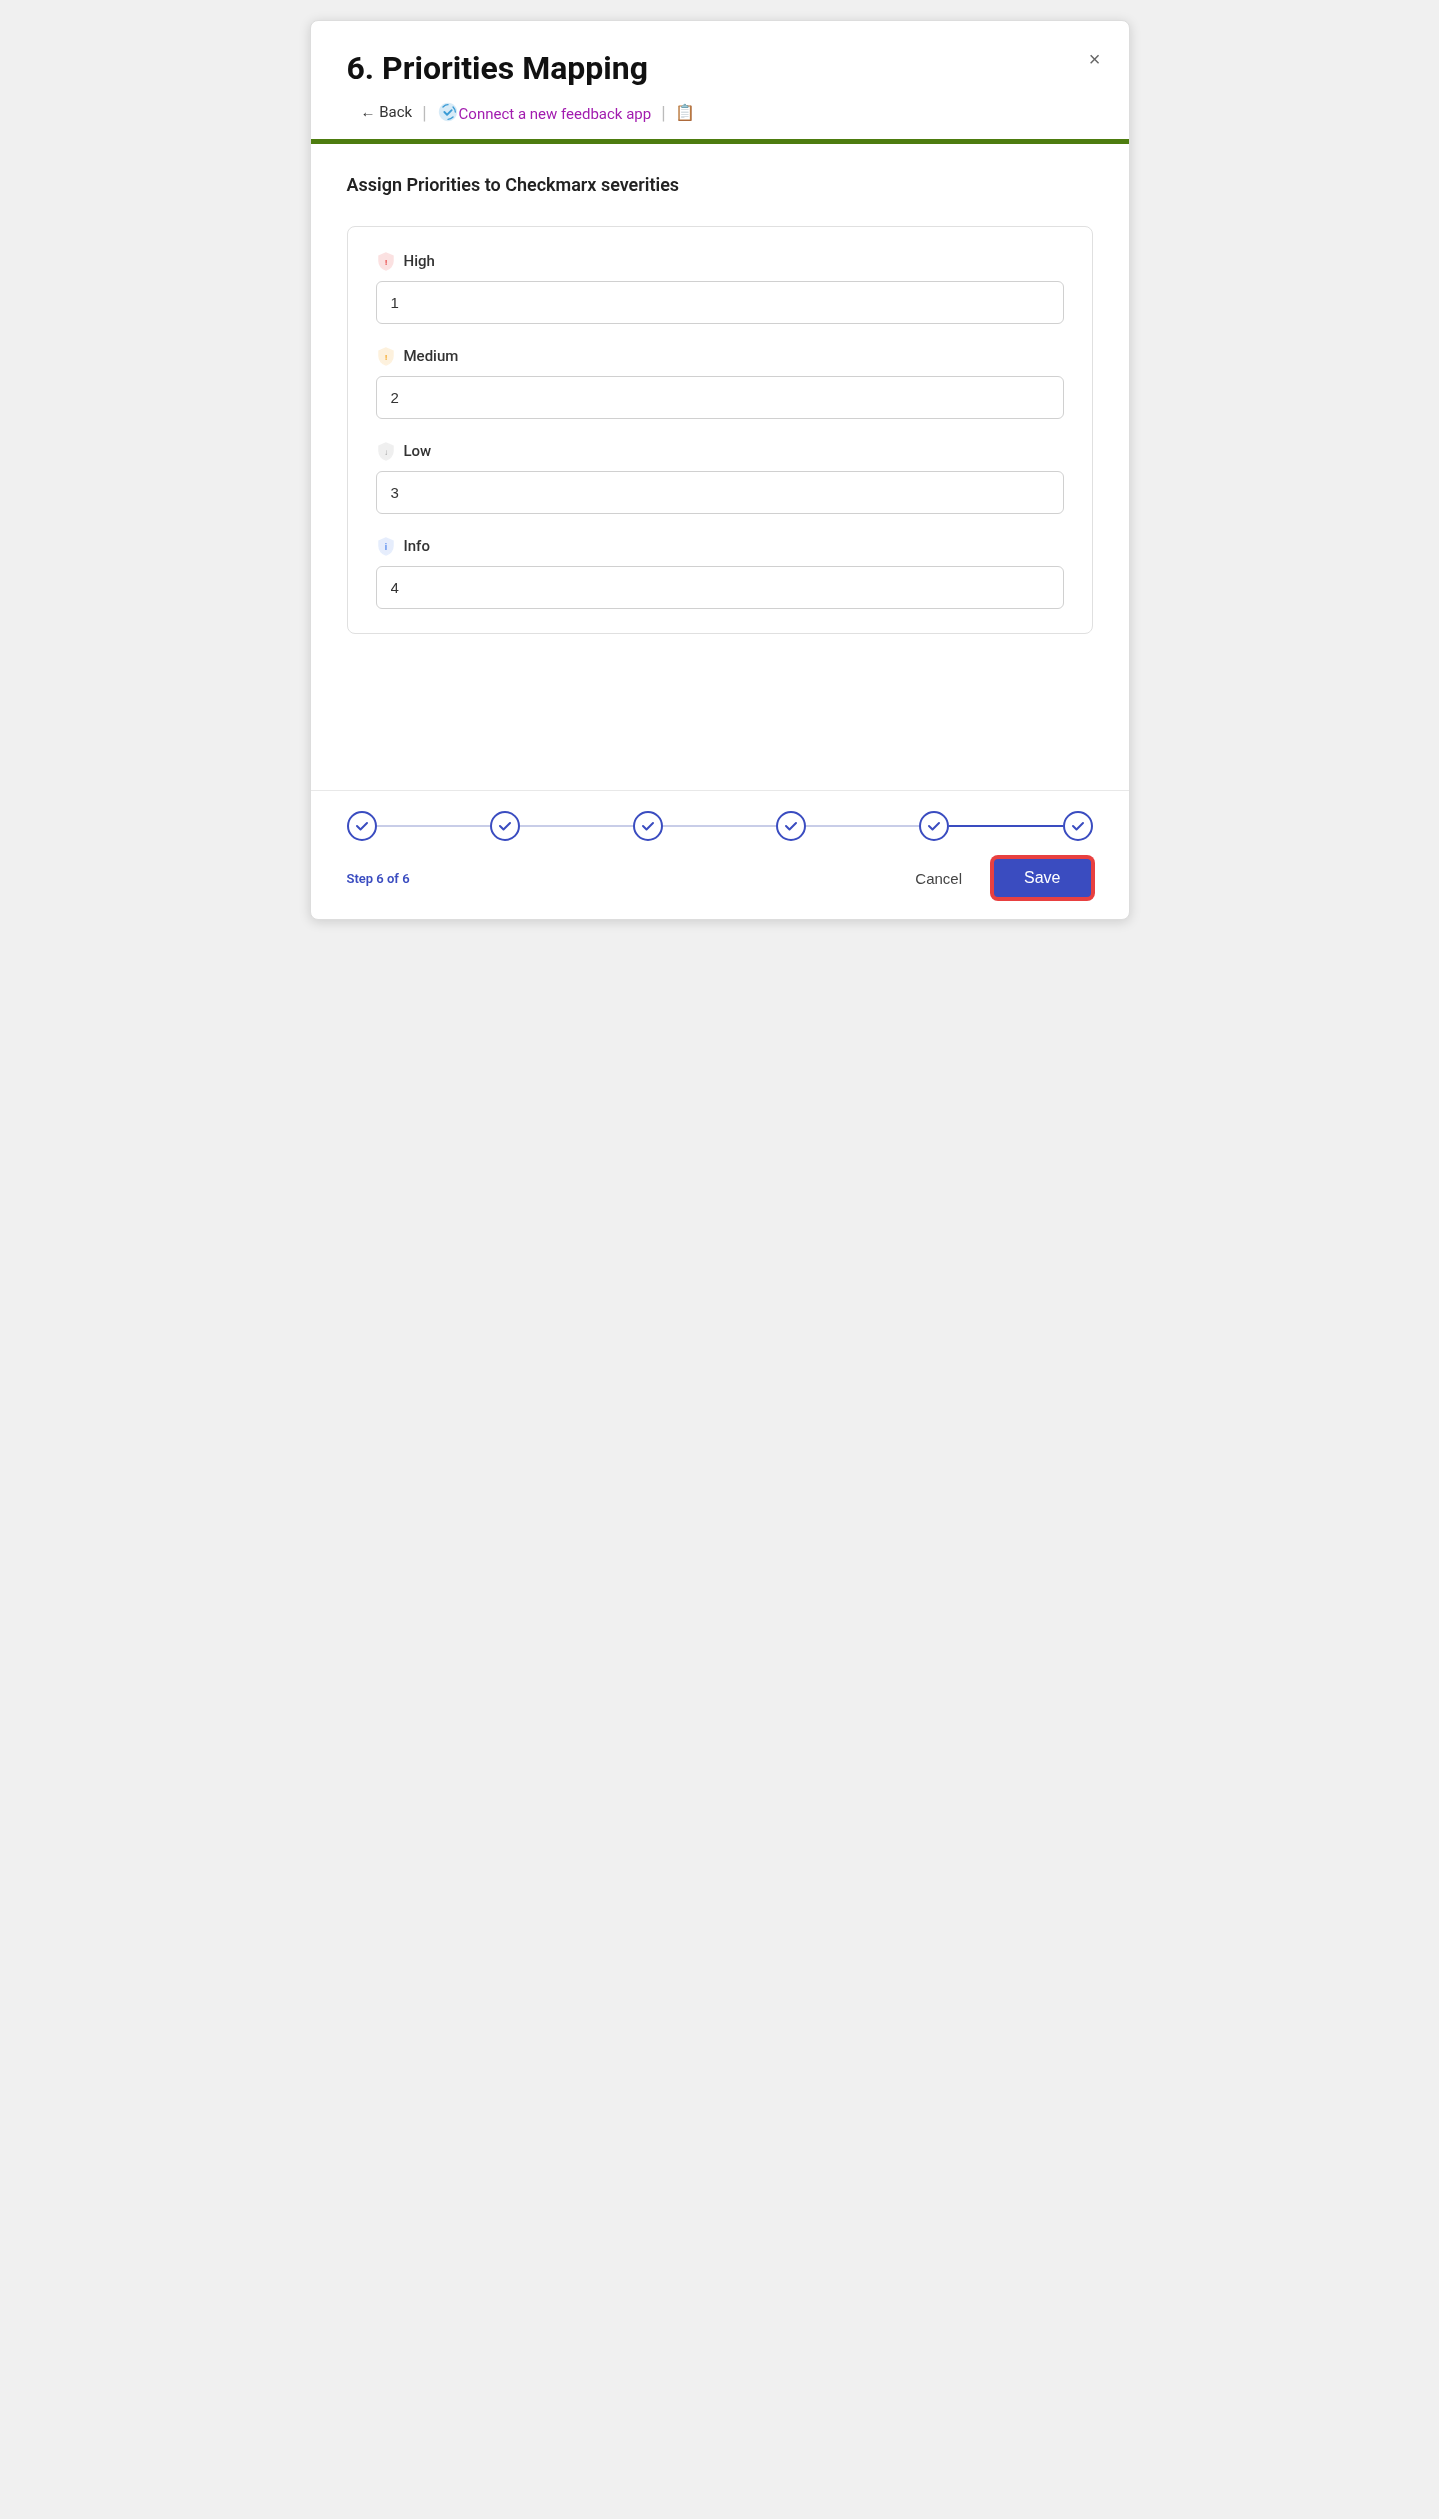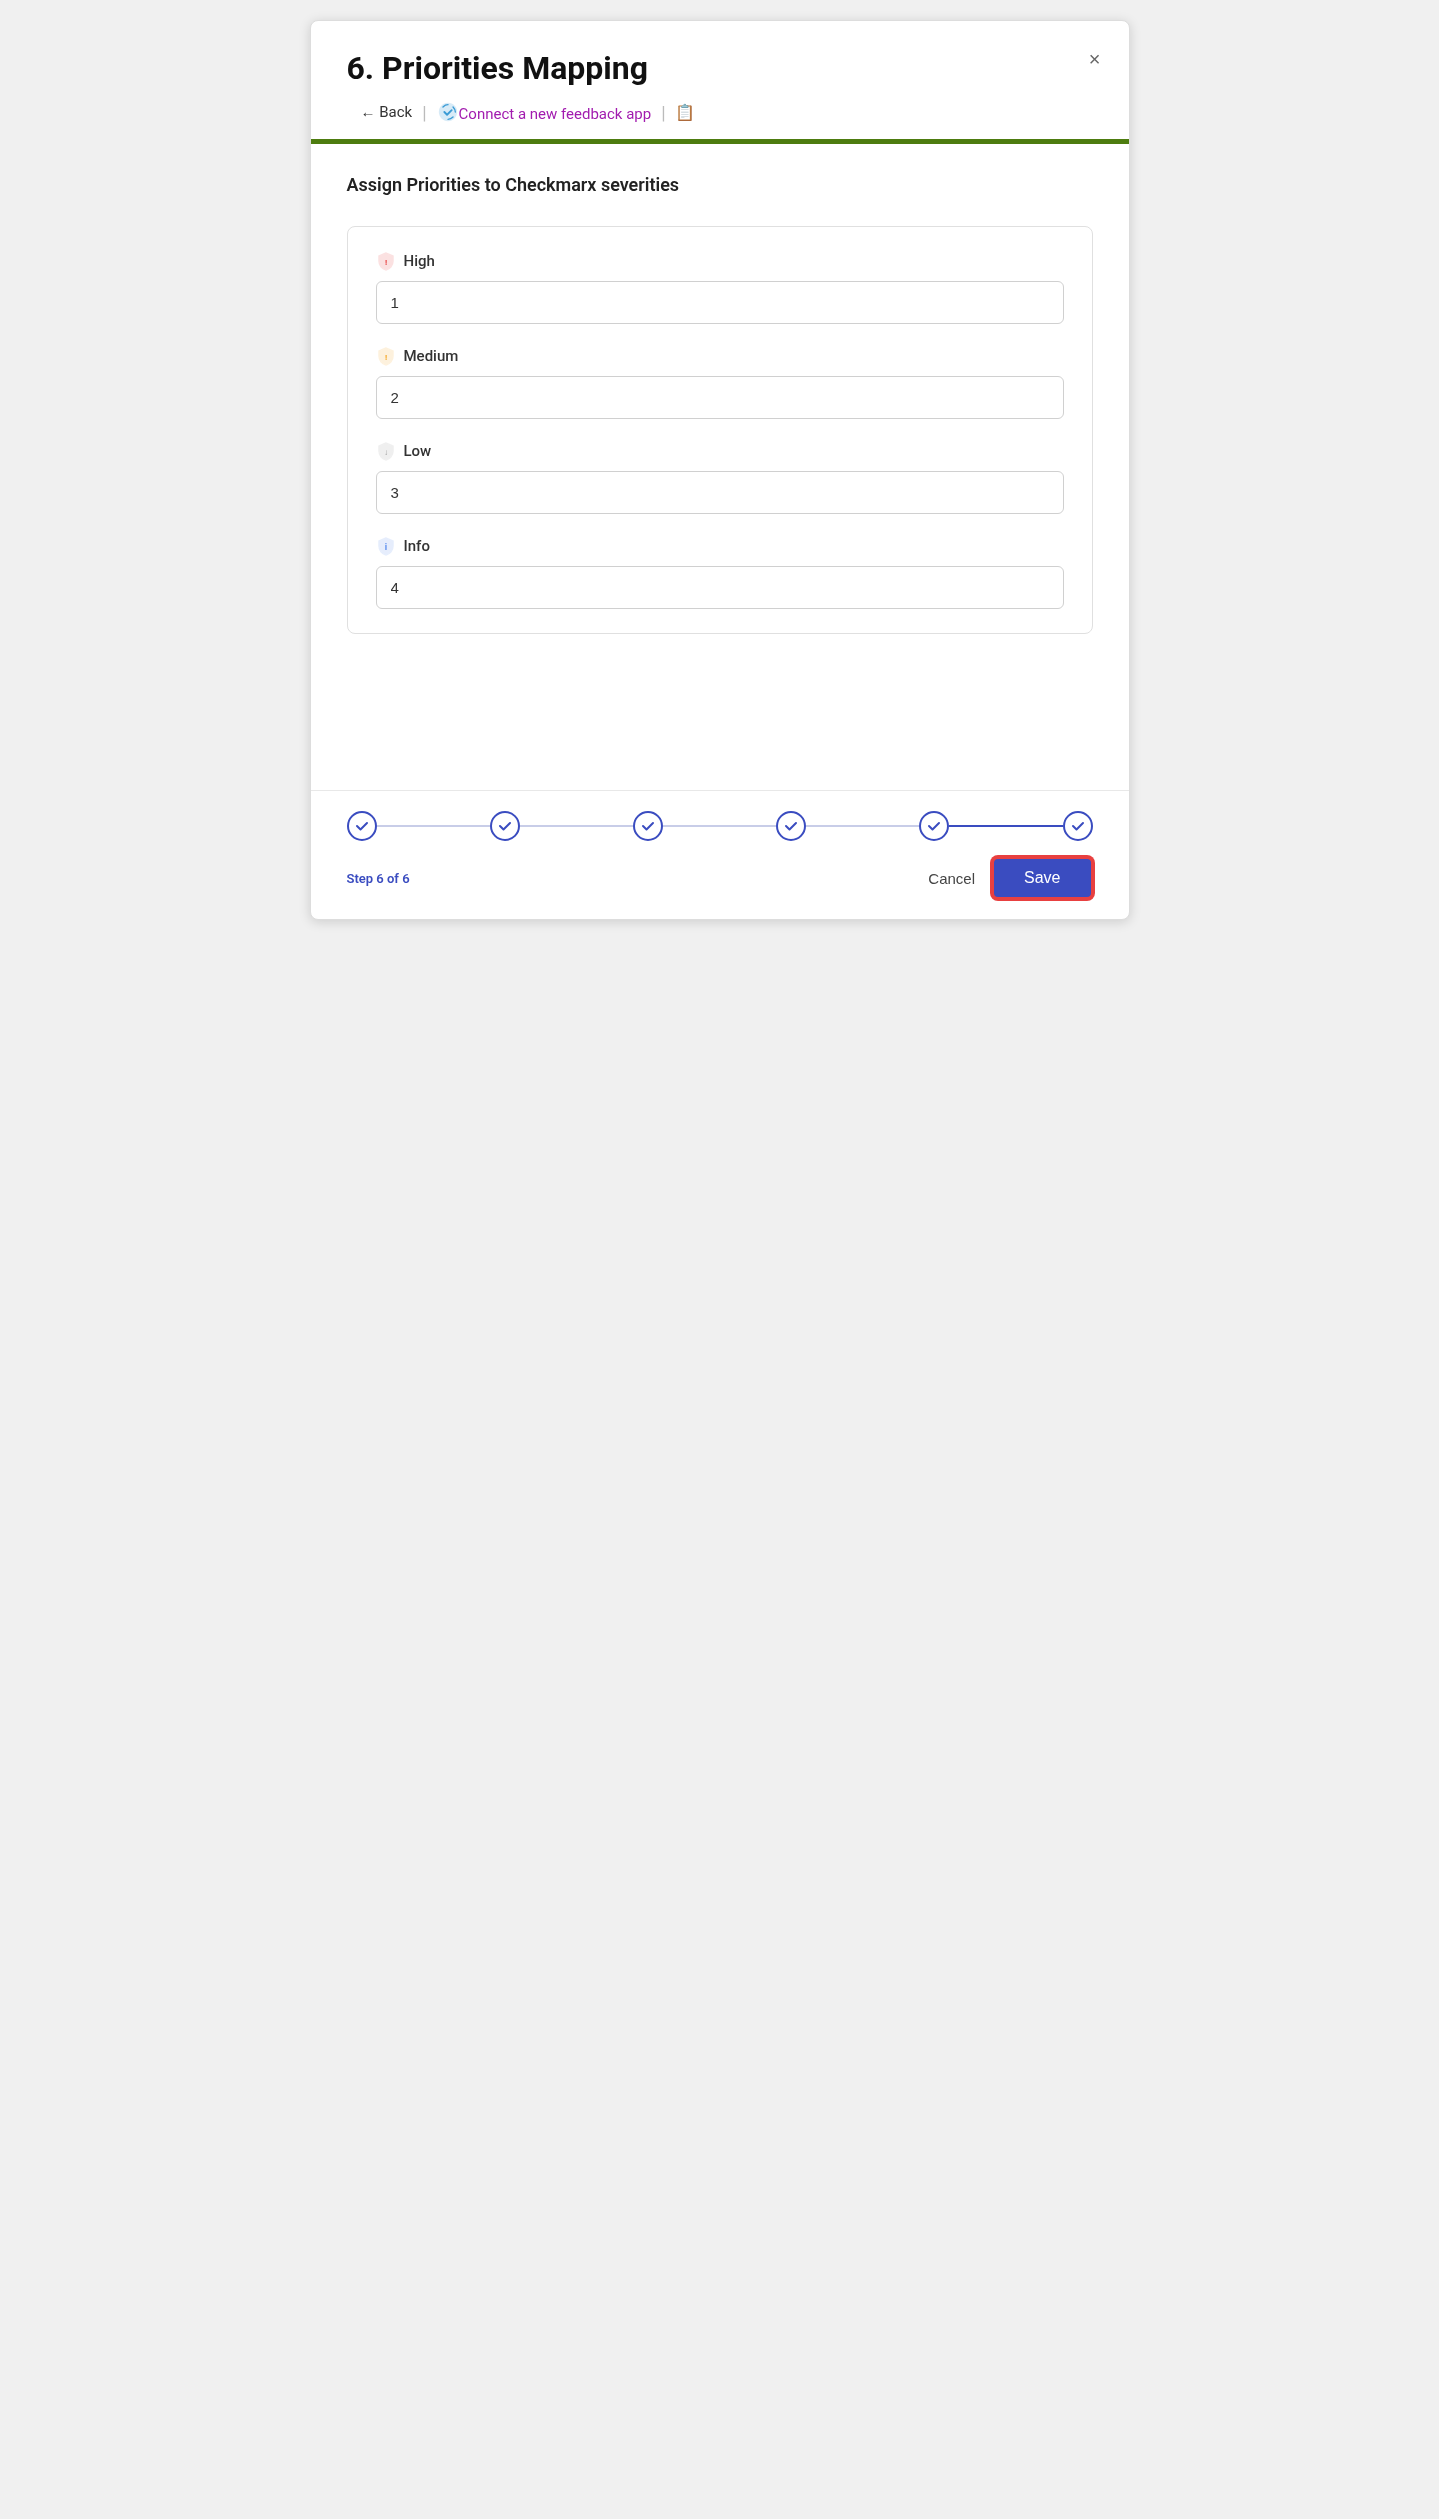--- a/index.html
+++ b/index.html
@@ -163,21 +163,21 @@
       align-items: center;
       justify-content: space-between;
     }
     .step-label {
       font-size: 13px;
       font-weight: 600;
       color: #3a4cc0;
     }
     .footer-buttons {
       display: flex;
-      gap: 3px;
+      gap: 16px;
       align-items: center;
     }
     .btn-cancel {
       background: none;
       border: none;
       font-size: 15px;
       color: #444;
       cursor: pointer;
       padding: 8px 14px;
     }

